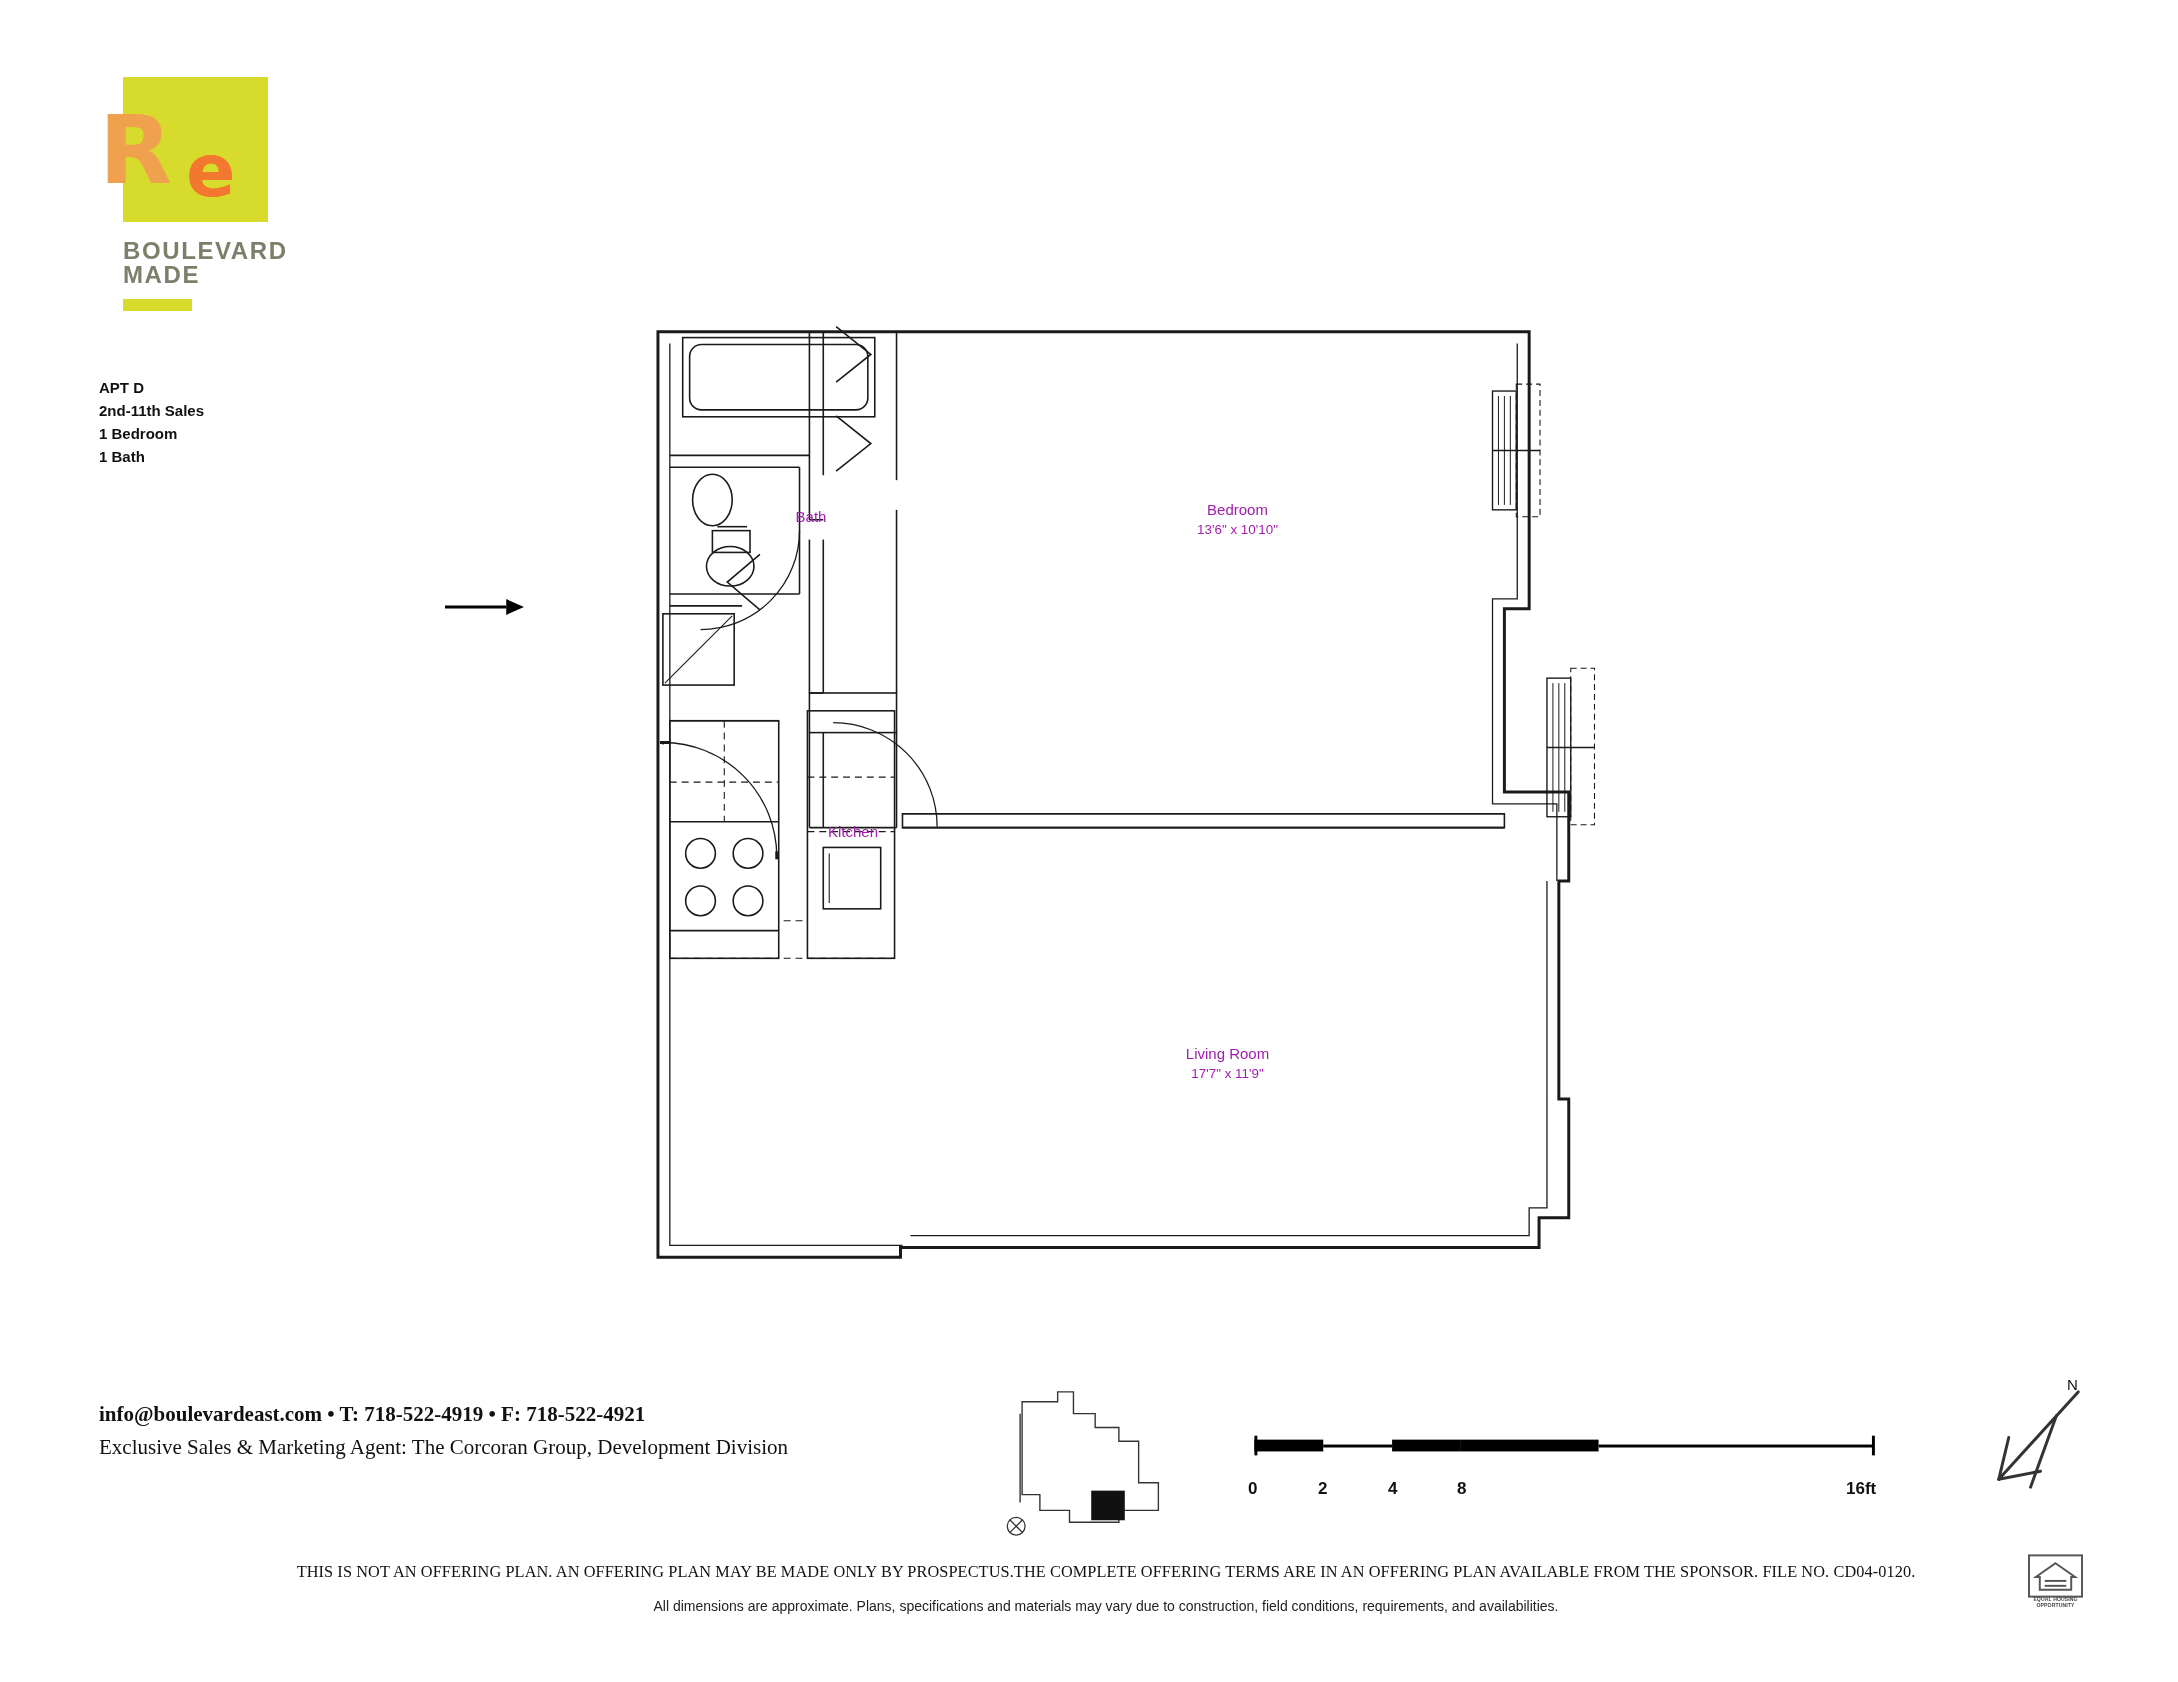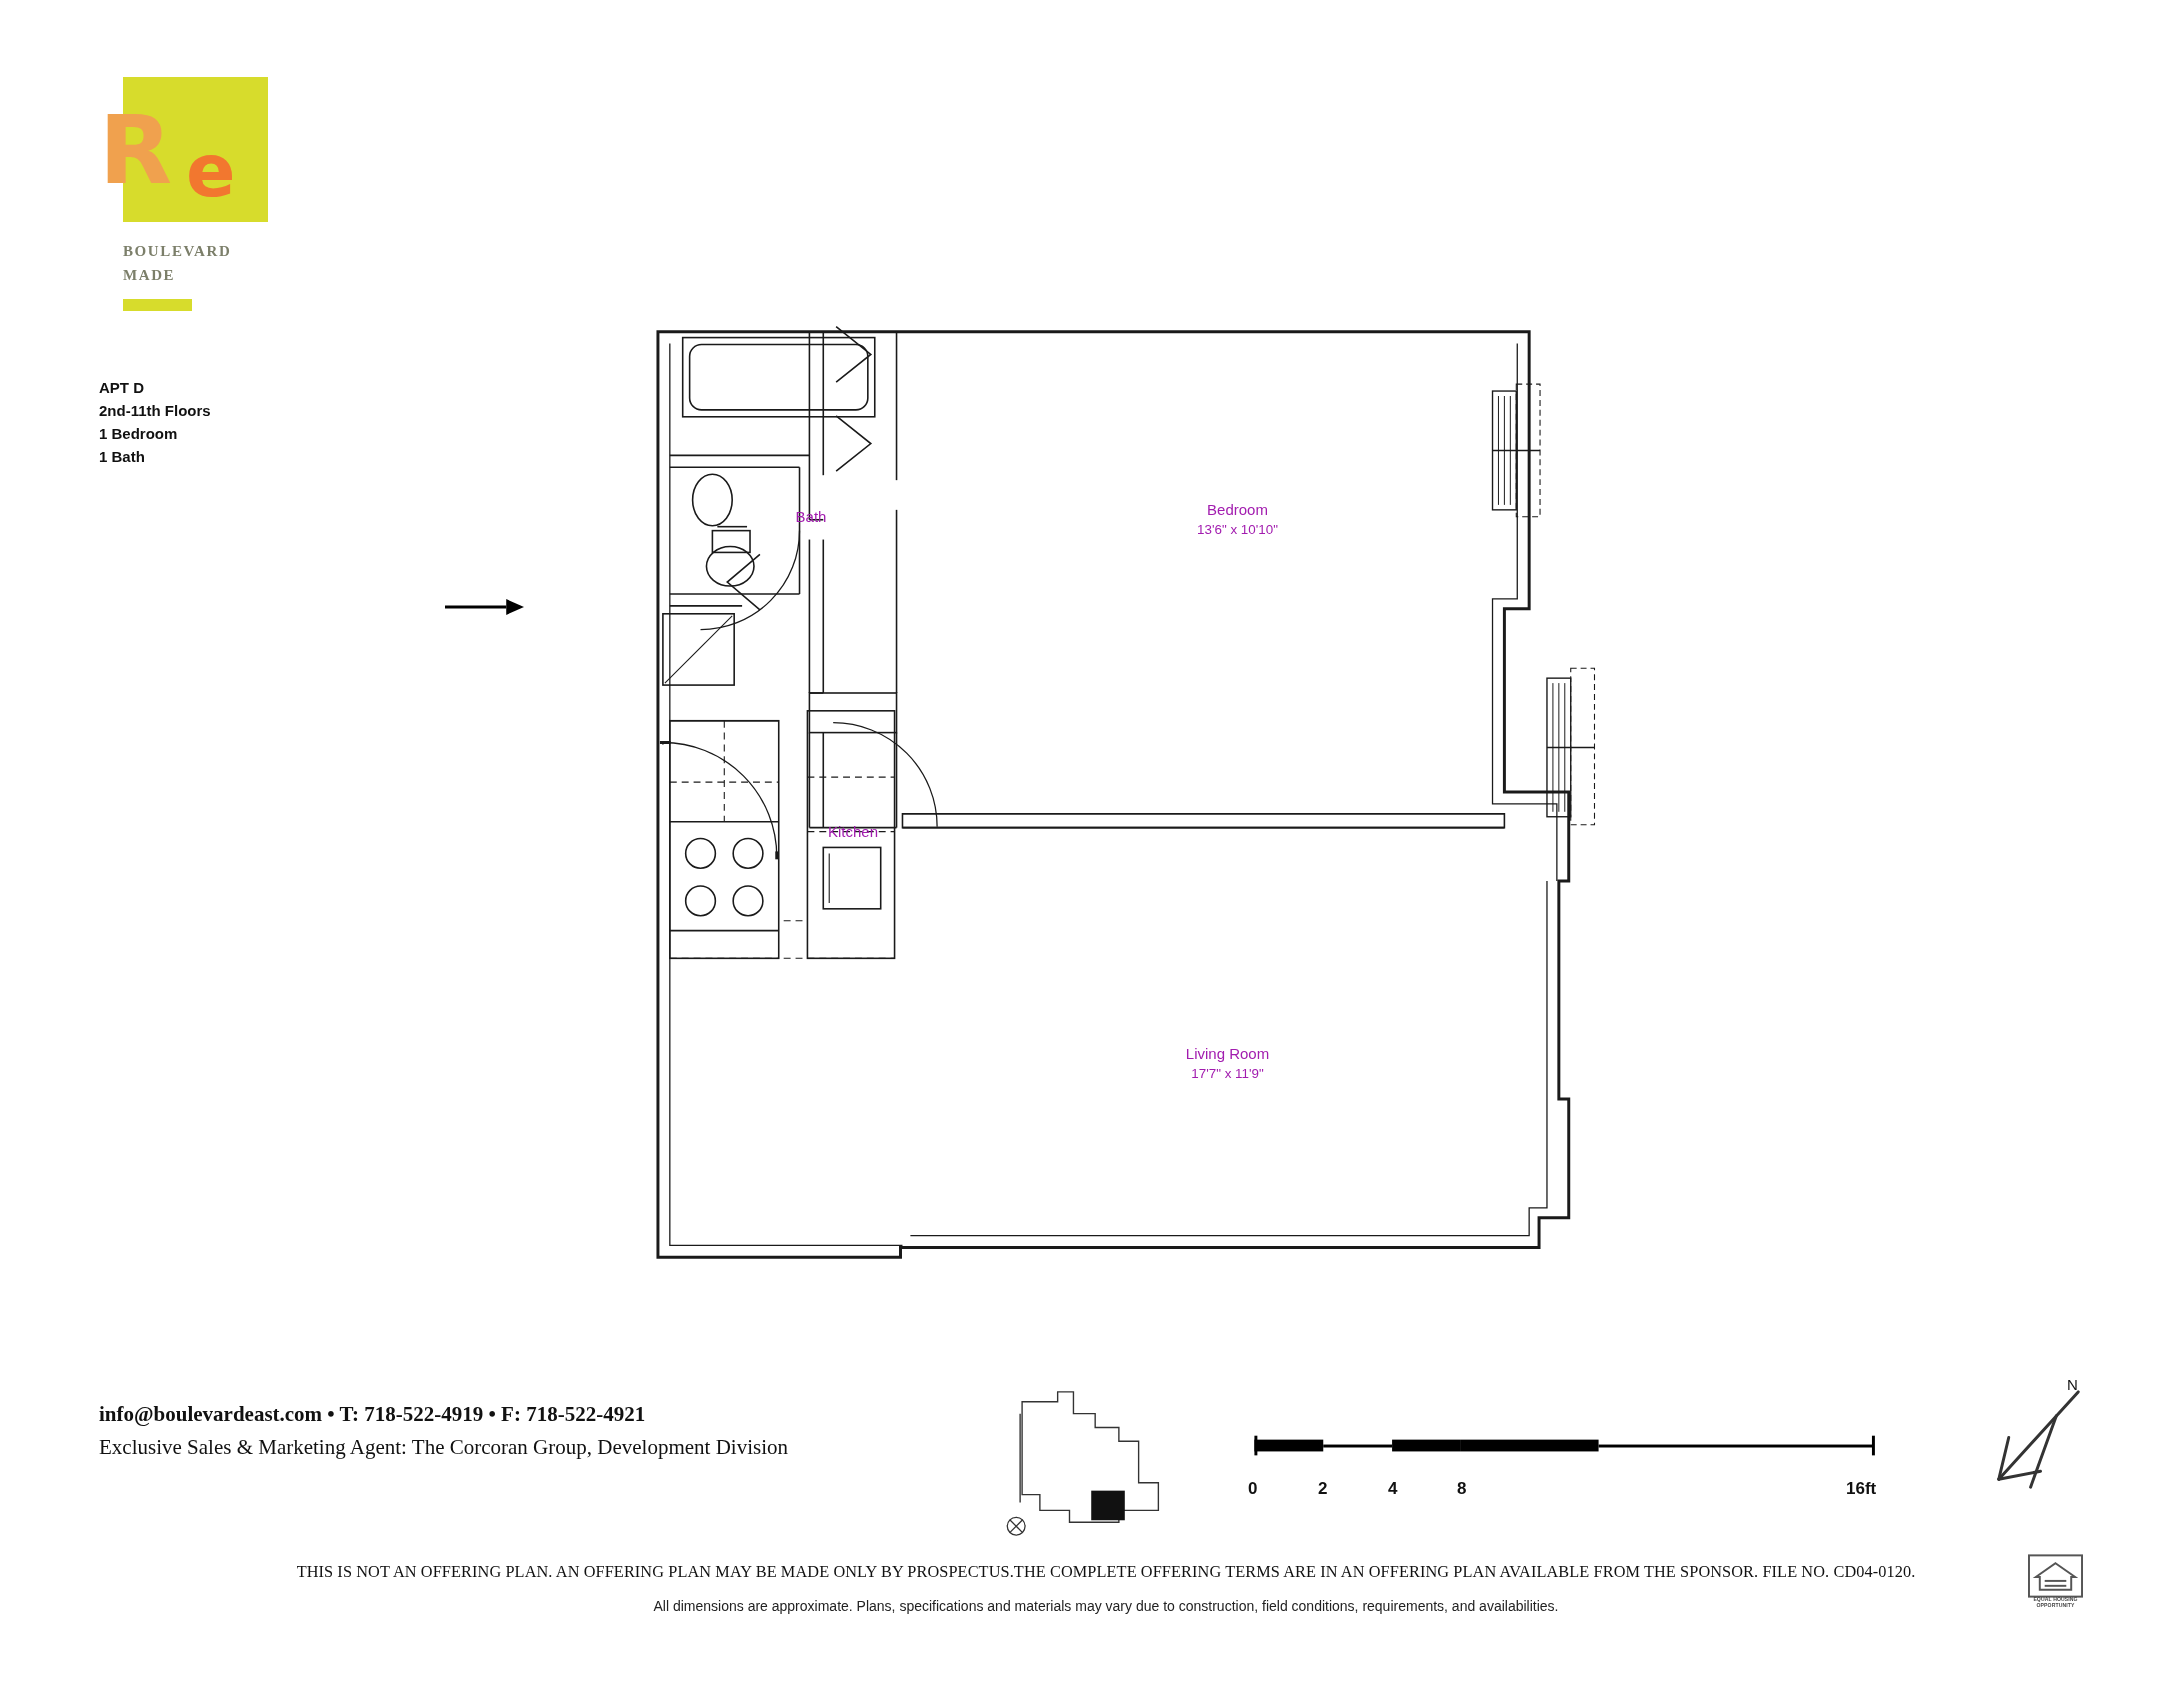--- a/index.html
+++ b/index.html
@@ -54,26 +54,25 @@
     font-family: "DejaVu Sans", sans-serif;
     font-weight: 700;
     font-size: 73px;
     line-height: 73px;
     color: #f2772f;
   }
   #logo-wordmark {
     position: absolute;
     left: 24px;
     top: 162px;
-    font-size: 15px;
+    font-size: 24px;
     font-weight: 700;
     letter-spacing: 1.6px;
     line-height: 24px;
     color: #7c7f6a;
-    font-family: Liberation Serif, serif;
   }
   #logo-bar {
     position: absolute;
     left: 24px;
     top: 222px;
     width: 69px;
     height: 12px;
     background: #d7dc2c;
   }
 
@@ -211,21 +210,21 @@
     <div id="logo-wordmark">
       <div>BOULEVARD</div>
       <div>MADE</div>
     </div>
     <div id="logo-bar"></div>
   </div>
 </div>
 
 <div id="apt-info">
   <div>APT D</div>
-  <div>2nd-11th Floors</div>
+  <div>2nd-11th Sales</div>
   <div>1 Bedroom</div>
   <div>1 Bath</div>
 </div>
 
 <div id="floorplan-wrap">
   <svg id="floorplan-svg" width="1188" height="990" viewBox="0 0 1200 1000">
     <g fill="none" stroke="#1a1a1a" stroke-width="2" stroke-linejoin="miter">
 
       <path d="M105,35 L105,970 L350,970 L350,960 L995,960 L995,930 L1025,930 L1025,810
                L1015,810 L1015,590 L1025,590 L1025,500 L960,500 L960,315 L985,315 L985,35 Z" stroke-width="3"></path>

